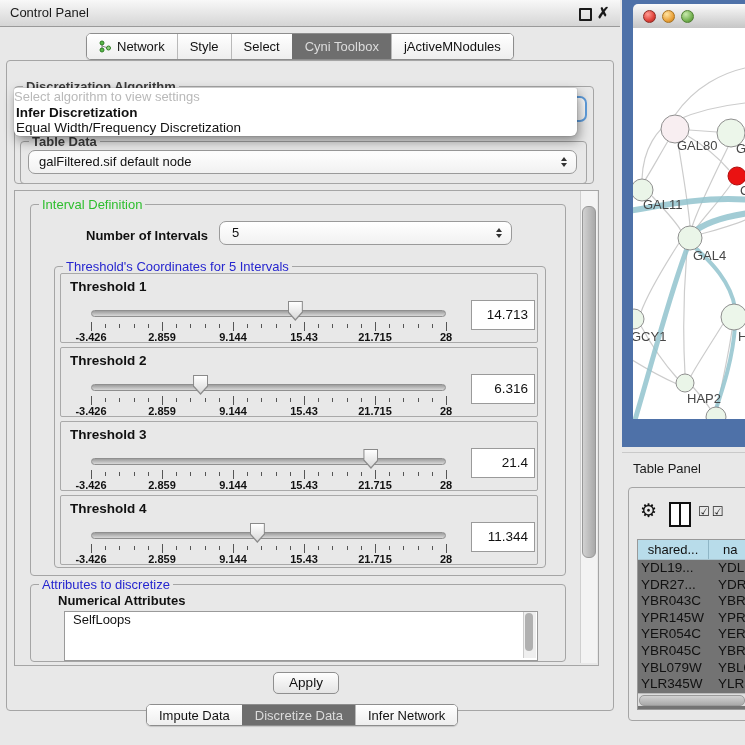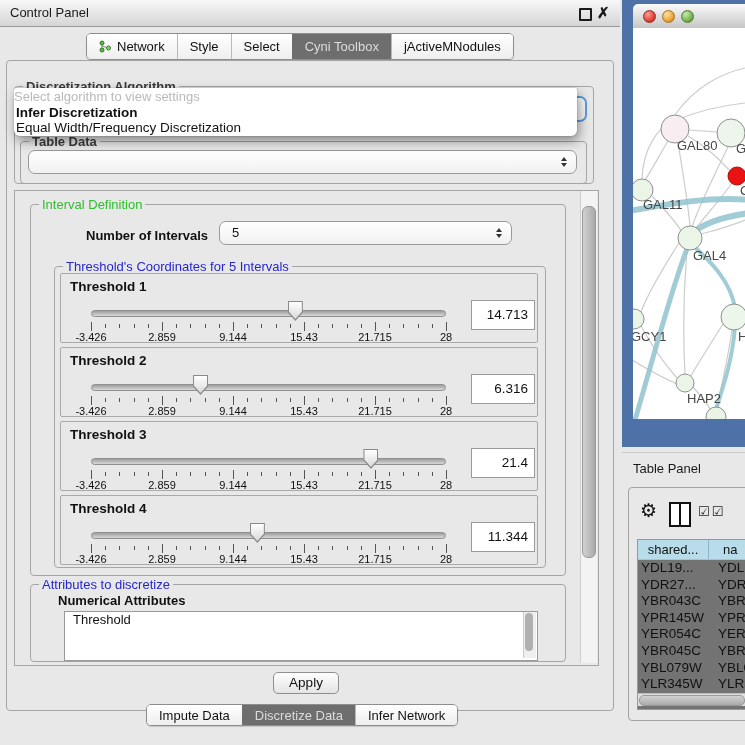--- a/index.html
+++ b/index.html
@@ -62,21 +62,21 @@
   .track{position:absolute;top:6px;left:0;width:100%;height:7px;border-radius:4px;
          background:linear-gradient(#9d9d9d,#d8d8d8);border:1px solid #8f8f8f;box-sizing:border-box}
   .thumb{position:absolute;top:-3px;width:15px;height:20px;
          clip-path:polygon(0 0,100% 0,100% 58%,50% 100%,0 58%);background:#8a8a8a}
   .thumb .in{position:absolute;left:1px;top:1px;right:1px;bottom:2px;
              clip-path:polygon(0 0,100% 0,100% 58%,50% 100%,0 58%);background:linear-gradient(#ffffff,#d9d9d9)}
   .ticks{position:absolute;left:30px;top:48px;width:355px;height:9px}
   .tick{position:absolute;width:1px;background:#555;height:4px;top:2px}
   .tick.major{height:9px;top:0}
   .ticklabels{position:absolute;left:30px;top:57px;width:355px;height:12px}
-  .ticklabels span{position:absolute;transform:translateX(-50%);font-weight:normal;font-size:11px;white-space:nowrap}
+  .ticklabels span{position:absolute;transform:translateX(-50%);font-weight:bold;font-size:11px;white-space:nowrap}
   .value-box{position:absolute;left:410px;top:26px;width:56px;height:28px;background:#fff;border:1px solid #9a9a9a;
              font-size:13.5px;text-align:right;line-height:28px;padding-right:6px}
 
   
   .attr-list{left:64px;top:611px;width:472px;height:48px;background:#fff;border:1px solid #9a9a9a;overflow:hidden}
   .attr-item{padding-left:8px;line-height:15px;white-space:nowrap}
   .attr-vsb{left:523px;top:612px;width:12px;height:46px;background:#efefef;border-left:1px solid #ccc}
   .attr-thumb{left:525px;top:613px;width:8px;height:38px;border-radius:4px;background:#b0b0b0}
 
   .apply-btn{left:273px;top:672px;width:64px;height:20px;border:1px solid #8f8f8f;border-radius:5px;
@@ -158,20 +158,21 @@
   <span class="stepper">
       <i class="tri-up"></i>
       <i class="tri-down"></i>
     </span>
 </div>
 
 <div class="group" style="left:20px;top:141px;width:565px;height:41px">
   <span class="group-label lbl-dark">Table Data</span>
 </div>
 <div class="combo" style="left:28px;top:150px;width:547px;height:22px">
+  <span class="val">galFiltered.sif default node</span>
   <span class="stepper">
       <i class="tri-up"></i>
       <i class="tri-down"></i>
     </span>
 </div>
 
 <div class="abs popup">
   <div class="popup-hint">Select algorithm to view settings</div>
   <div class="popup-item bold">Infer Discretization</div>
   <div class="popup-item">Equal Width/Frequency Discretization</div>
@@ -380,21 +381,21 @@
       <span style="left: 100%;">28</span>
     </div>
   <div class="value-box">11.344</div>
 </div>
 
 <div class="group" style="left:30px;top:584px;width:534px;height:76px">
   <span class="group-label lbl-blue">Attributes to discretize</span>
 </div>
 <span class="abs" style="left:58px;top:593px;font-weight:bold">Numerical Attributes</span>
 <div class="abs attr-list">
-    <div class="attr-item">Threshold</div>
+    <div class="attr-item">SelfLoops</div>
   </div>
 <div class="abs attr-vsb"></div>
 <div class="abs attr-thumb"></div>
 
 <div class="abs apply-btn">Apply</div>
 
 <div class="tabstrip bottom-strip">
   <div class="tab">
     <span>Impute Data</span>
   </div>

